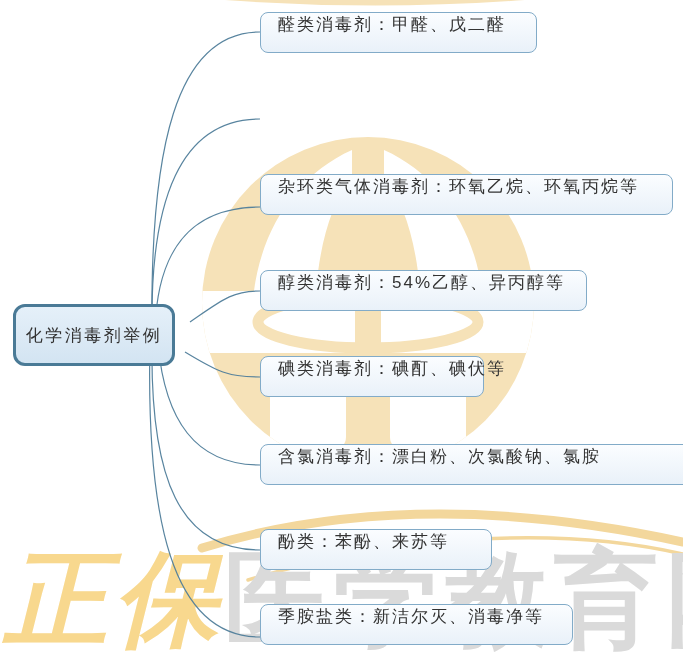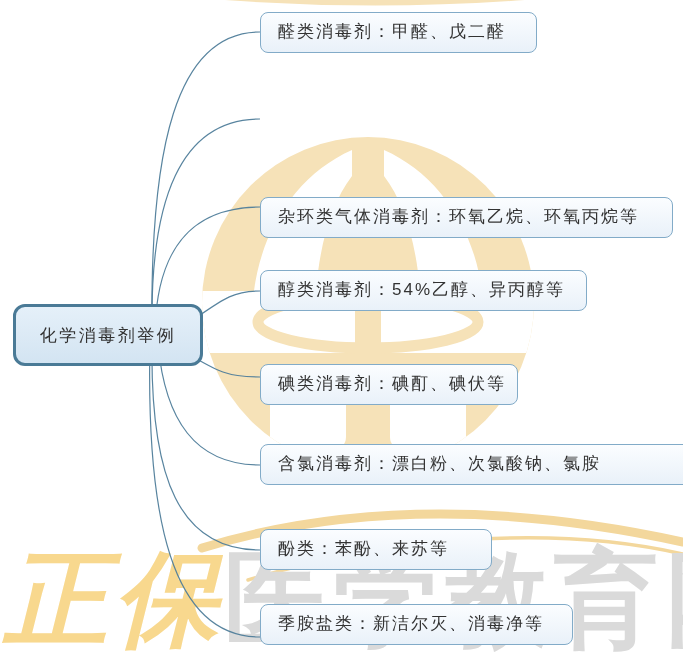--- a/index.html
+++ b/index.html
@@ -20,31 +20,31 @@
   
   .wm-text{
     position:absolute;left:4px;top:545px;z-index:2;
     font-size:104px;font-weight:bold;line-height:1.05;letter-spacing:6px;
     white-space:nowrap;user-select:none;
   }
   .wm-gold{color:var(--gold_text);font-style:italic;}
   .wm-gray{color:var(--gray_text);}
   
   .root-node{
-    position:absolute;left:13px;top:304px;width:190px;height:62px;z-index:4;
+    position:absolute;left:13px;top:304px;width:162px;height:62px;z-index:4;
     box-sizing:border-box;border:3px solid var(--root_border);border-radius:12px;
     background:linear-gradient(180deg,#e5f0f9 0%,#d3e4f2 100%);
     display:flex;align-items:center;justify-content:center;
     font-size:17px;letter-spacing:2.5px;color:var(--text);
   }
   .branch-node{
     position:absolute;left:260px;height:41px;z-index:4;
     box-sizing:border-box;border:1.4px solid var(--branch_border);border-radius:8px;
     background:linear-gradient(180deg,#fbfdff 0%,#e9f1f9 100%);
-    display:flex;align-items:flex-end;
+    display:flex;align-items:flex-start;
     padding:0 12px 9px 17px;
     font-size:17px;letter-spacing:2px;color:var(--text);
     white-space:nowrap;
   }
 </style>
 </head>
 <body>
 
 <div class="canvas">
 
@@ -88,27 +88,27 @@
     <path class="connector" d="M 150,342 C 146,520 172,637 260,637"></path>
   </svg>
 
   <div class="root-node">
     <span>化学消毒剂举例</span>
   </div>
 
   <div class="branch-node" style="top:12px;width:277px">
     <span>醛类消毒剂：甲醛、戊二醛</span>
   </div>
-  <div class="branch-node" style="top:197px;width:413px">
+  <div class="branch-node" style="top:174px;width:413px">
     <span>杂环类气体消毒剂：环氧乙烷、环氧丙烷等</span>
   </div>
   <div class="branch-node" style="top:270px;width:327px">
     <span>醇类消毒剂：54%乙醇、异丙醇等</span>
   </div>
-  <div class="branch-node" style="top:364px;width:258px">
+  <div class="branch-node" style="top:356px;width:224px">
     <span>碘类消毒剂：碘酊、碘伏等</span>
   </div>
   <div class="branch-node" style="top:444px;width:434px">
     <span>含氯消毒剂：漂白粉、次氯酸钠、氯胺</span>
   </div>
   <div class="branch-node" style="top:529px;width:232px">
     <span>酚类：苯酚、来苏等</span>
   </div>
   <div class="branch-node" style="top:604px;width:313px">
     <span>季胺盐类：新洁尔灭、消毒净等</span>

